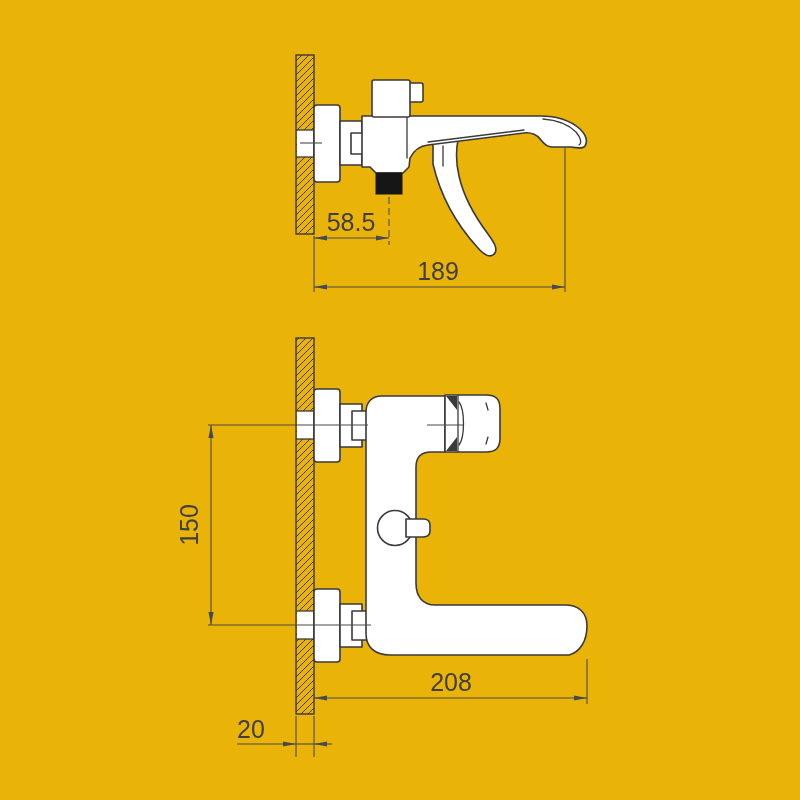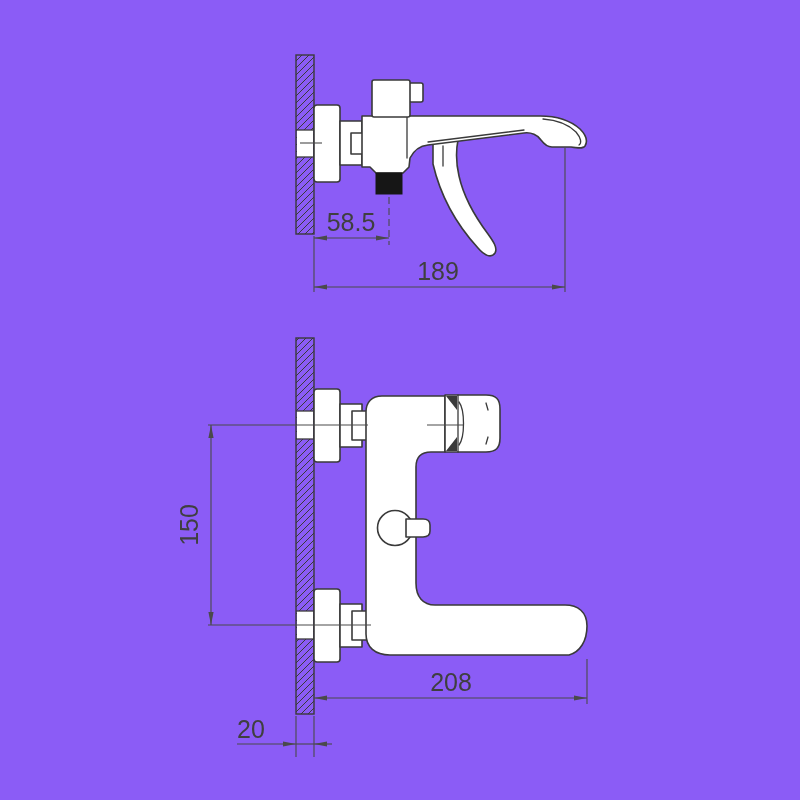--- a/index.html
+++ b/index.html
@@ -1,17 +1,17 @@
 <!DOCTYPE html>
 <html><head>
 <meta charset="utf-8">
 <style>
   html,body{margin:0;padding:0;background:#fff;}
   .canvas{
-    position:relative;width:800px;height:800px;background:#8b5cf6;
+    position:relative;width:800px;height:800px;background:#eab308;
     font-family:"Liberation Sans", sans-serif;
     overflow:hidden;
   }
   svg{display:block;}
   .outline{fill:#ffffff;stroke:#3a3a3a;stroke-width:1.6;stroke-linejoin:round;stroke-linecap:round;}
   .detail{fill:none;stroke:#3a3a3a;stroke-width:1.3;stroke-linejoin:round;stroke-linecap:round;}
   .wallrect{stroke:#3a3a3a;stroke-width:1.4;}
   .holefill{fill:#ffffff;stroke:none;}
   .holeline{stroke:#3a3a3a;stroke-width:1.3;}
   .cline{stroke:#4a4a4a;stroke-width:1.1;fill:none;}

